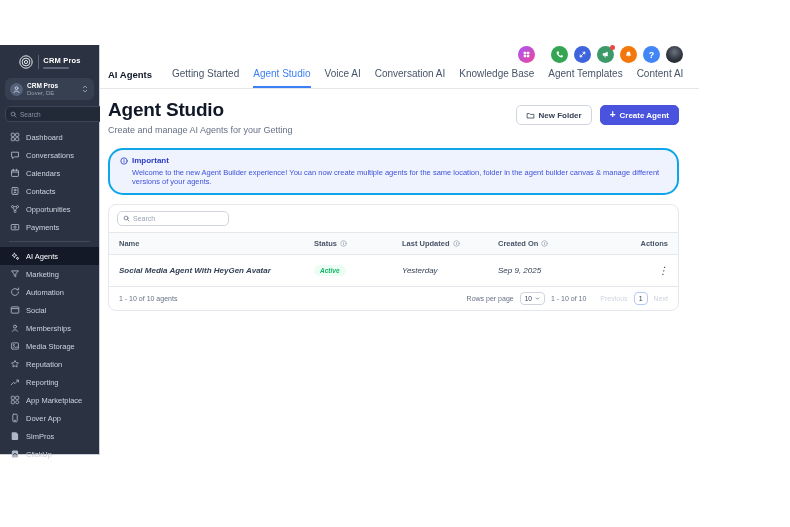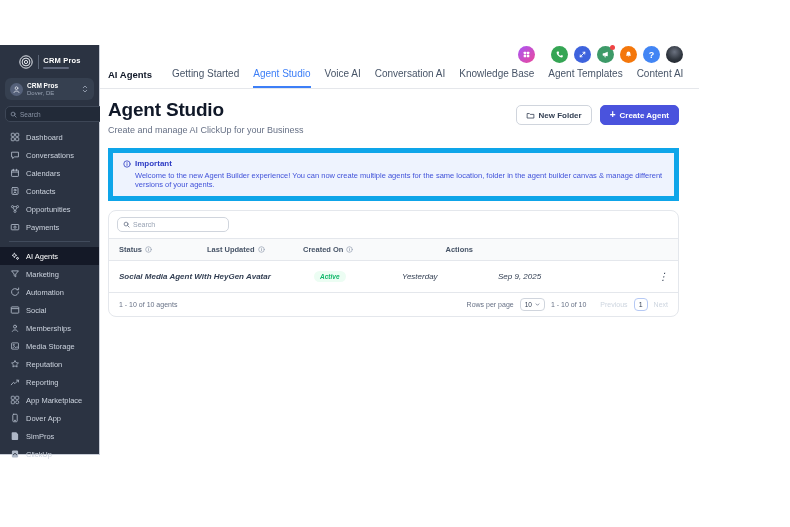--- a/index.html
+++ b/index.html
@@ -58,21 +58,21 @@
   .page-head { display:flex; justify-content:space-between; align-items:flex-start; margin-top:10px; }
   .page-title { font-size:19px; font-weight:800; color:#101828; letter-spacing:-.2px; }
   .page-sub { font-size:9px; color:#667085; margin-top:4px; }
   .head-btns { display:flex; gap:8px; margin-top:6px; }
   .btn { height:20px; padding:0 9px; border-radius:5px; font-size:8px; font-weight:600; display:flex; gap:4px; align-items:center; cursor:pointer; font-family:"Liberation Sans", sans-serif; }
   .btn svg { width:9px; height:9px; }
   .btn.secondary { background:#fff; border:1px solid #d0d5dd; color:#344054; }
   .btn.primary { background:#4a53dd; border:1px solid #4a53dd; color:#fff; }
   .btn.primary .plus { font-size:10px; line-height:1; }
 
-  .banner { margin-top:13px; background:#eef3fe; border:5px solid #0ea5e9; border-radius:0; padding:6px 10px 7px; }
+  .banner { margin-top:13px; background:#eef3fe; border:2px solid #0ea5e9; border-radius:15px; padding:6px 10px 7px; }
   .banner-title-row { display:flex; align-items:center; gap:4px; }
   .banner-title-row svg { width:8px; height:8px; color:#2d3bc4; flex:none; }
   .banner-title { font-size:8px; font-weight:bold; color:#2d3bc4; }
   .banner-msg { font-size:7.5px; color:#4152d9; margin-top:3px; padding-left:12px; }
 
   .table-card { margin-top:9px; border:1px solid #e4e7ec; border-radius:8px; overflow:hidden; background:#fff; }
   .card-search { padding:6px 8px; }
   .tbl-search { width:112px; height:15px; border:1px solid #d0d5dd; border-radius:5px; display:flex; align-items:center; gap:3px; padding:0 5px; background:#fff; }
   .tbl-search svg { width:7px; height:7px; color:#667085; flex:none; }
   .tbl-search input { flex:1; min-width:0; border:none; outline:none; font-size:7px; color:#344054; font-family:"Liberation Sans", sans-serif; }
@@ -368,21 +368,21 @@
       <span class="tab">Knowledge Base</span>
       <span class="tab">Agent Templates</span>
       <span class="tab">Content AI</span>
     </div>
 
     <div class="content">
 
       <div class="page-head">
         <div>
           <div class="page-title">Agent Studio</div>
-          <div class="page-sub">Create and manage AI ClickUp for your Business</div>
+          <div class="page-sub">Create and manage AI Agents for your Getting</div>
         </div>
         <div class="head-btns">
           <button class="btn secondary">
             <svg viewBox="0 0 16 16" fill="none" stroke="currentColor" stroke-width="1.4" stroke-linejoin="round">
                 <path d="M2 4.5h4L7.5 6H14v6.5H2z"></path>
               </svg>
             <span>New Folder</span>
           </button>
           <button class="btn primary">
             <span class="plus">+</span>
@@ -407,20 +407,23 @@
           <div class="tbl-search">
             <svg viewBox="0 0 16 16" fill="none" stroke="currentColor" stroke-width="1.8" stroke-linecap="round">
                 <circle cx="7" cy="7" r="4.4"></circle>
                 <path d="M10.5 10.5L14 14"></path>
               </svg>
             <input placeholder="Search" style="">
           </div>
         </div>
 
         <div class="thead">
+          <span class="col-name th">
+              <span>Name</span>
+            </span>
           <span class="col-status th">
             <span>Status</span>
             <svg viewBox="0 0 16 16" fill="none" stroke="currentColor" stroke-width="1.6" stroke-linecap="round">
                 <circle cx="8" cy="8" r="6.4"></circle>
                 <path d="M8 7.4v3.4M8 5.2v.1"></path>
               </svg>
           </span>
           <span class="col-updated th">
             <span>Last Updated</span>
             <svg viewBox="0 0 16 16" fill="none" stroke="currentColor" stroke-width="1.6" stroke-linecap="round">

